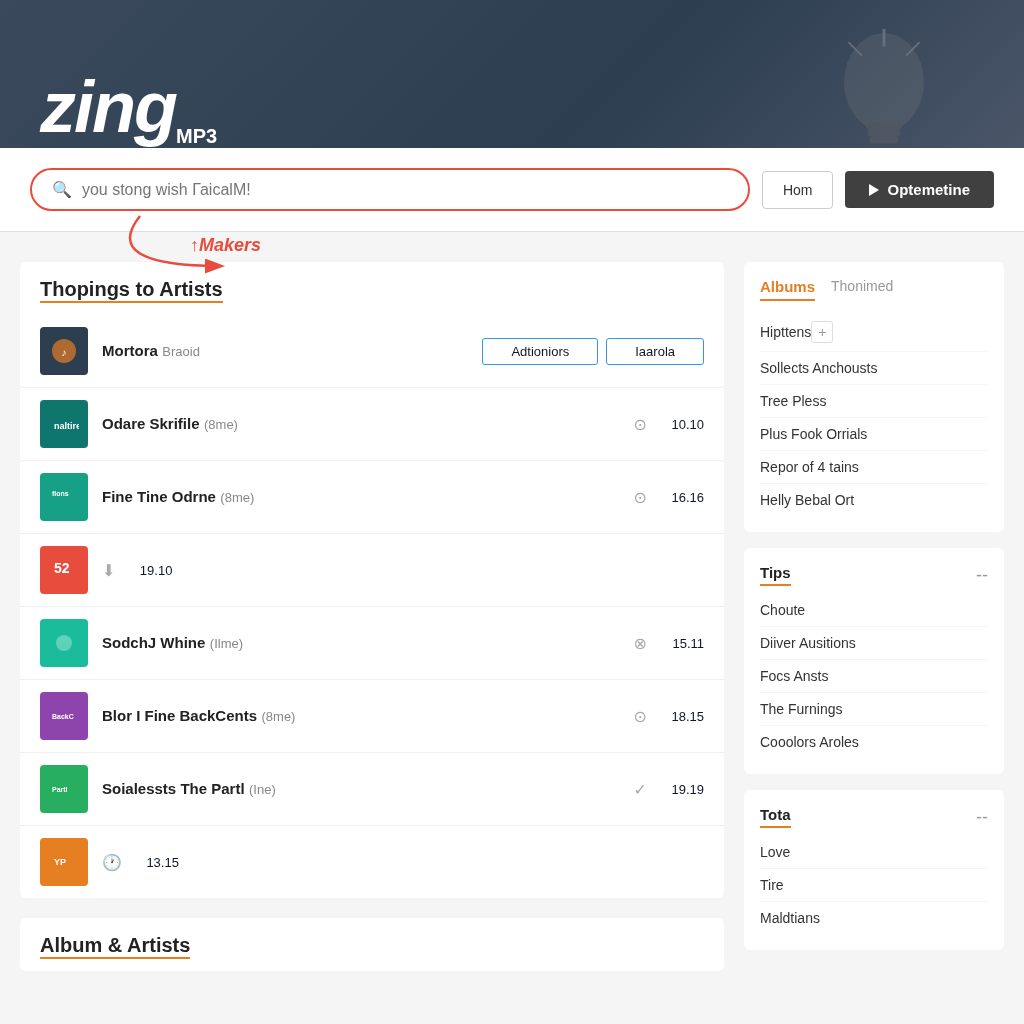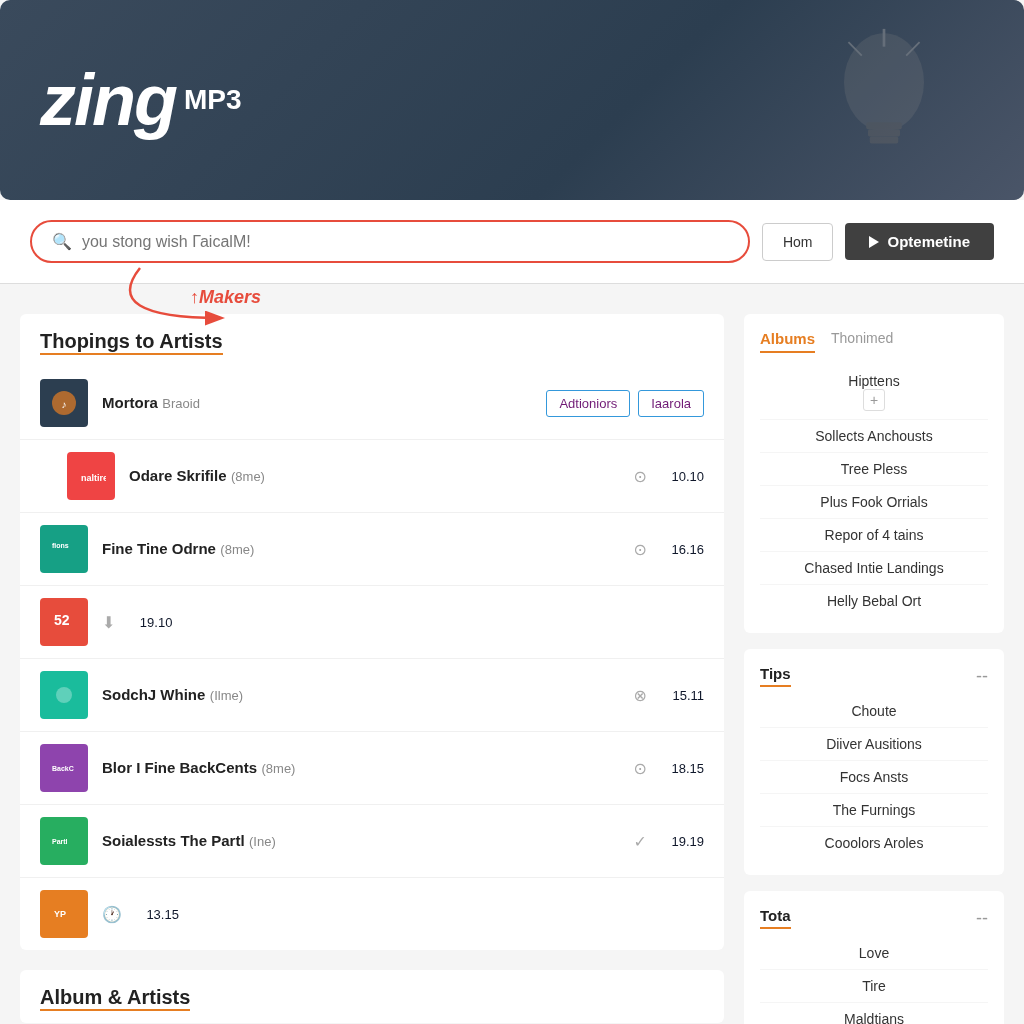--- a/index.html
+++ b/index.html
@@ -1,40 +1,38 @@
 <!DOCTYPE html>
 <html><head>
   <meta charset="utf-8">
   <style>
     * { margin: 0; padding: 0; box-sizing: border-box; }
     body { font-family: Arial, sans-serif; background: #f5f5f5; width: 1024px; min-height: 1024px; overflow-x: hidden; }
 
     
     .header {
       background: linear-gradient(135deg, #3a4a5c 0%, #2c3e50 60%, #4a5568 100%);
-      height: 200px;
-      display: flex;
-      align-items: center;
+      height: 148px;
+      display: flex;
+      align-items: flex-end;
       padding: 0 40px;
       position: relative;
       overflow: hidden;
-      border-radius: 10px;
     }
     .logo-text {
       font-size: 72px;
       font-weight: 900;
       color: white;
       letter-spacing: -2px;
       font-style: italic;
     }
     .logo-mp3 {
-      font-size: 28px;
+      font-size: 20px;
       font-weight: bold;
       color: white;
-      margin-left: 8px;
       vertical-align: super;
       font-style: normal;
     }
     .header-bulb {
       position: absolute;
       right: 80px;
       top: 20px;
       width: 120px;
       height: 160px;
       opacity: 0.4;
@@ -152,34 +150,34 @@
       color: white;
       font-size: 10px;
       font-weight: bold;
       overflow: hidden;
     }
     .song-info { flex: 1; }
     .song-title { font-size: 15px; font-weight: bold; color: #222; }
     .song-artist { font-size: 13px; color: #888; }
     .song-actions { display: flex; gap: 8px; align-items: center; }
     .song-btn {
-      padding: 5px 12px;
+      padding: 5px 28px;
       border: 1px solid #3498db;
-      color: #701a75;
+      color: #0f172a;
       background: white;
       border-radius: 3px;
       font-size: 13px;
       cursor: pointer;
     }
     .song-duration { font-size: 13px; color: #0f172a; margin-left: 8px; min-width: 35px; text-align: right; }
     .song-icon { color: #aaa; font-size: 16px; }
 
     
     .thumb-dark { background: #2c3e50; }
-    .thumb-blue { background: #ef4444; margin-left: 27px; }
+    .thumb-blue { background: #0f766e; }
     .thumb-teal { background: #16a085; }
     .thumb-red { background: #e74c3c; }
     .thumb-cyan { background: #1abc9c; }
     .thumb-purple { background: #8e44ad; }
     .thumb-green { background: #27ae60; }
     .thumb-orange { background: #e67e22; }
 
     
     .albums-section {
       background: white;
@@ -212,26 +210,24 @@
       font-weight: bold;
       color: #222;
       padding-bottom: 4px;
       cursor: pointer;
     }
     .right-tab.active { border-bottom: 2px solid #e67e22; color: #e67e22; }
     .right-tab-secondary { font-size: 14px; color: #999; cursor: pointer; }
     .right-list-item {
       display: flex;
       align-items: center;
-      justify-content: space-between;
       padding: 8px 0;
       border-bottom: 1px solid #f5f5f5;
       font-size: 14px;
       color: #333;
-      flex-direction: column;
     }
     .right-list-item:last-child { border-bottom: none; }
     .plus-btn {
       width: 22px;
       height: 22px;
       border: 1px solid #ddd;
       border-radius: 3px;
       display: flex;
       align-items: center;
       justify-content: center;
@@ -445,23 +441,20 @@
         <div class="right-list-item">
           <span>Tree Pless</span>
         </div>
         <div class="right-list-item">
           <span>Plus Fook Orrials</span>
         </div>
         <div class="right-list-item">
           <span>Repor of 4 tains</span>
         </div>
         <div class="right-list-item">
-          <span>Chased Intie Landings</span>
-        </div>
-        <div class="right-list-item">
           <span>Helly Bebal Ort</span>
         </div>
       </div>
     </div>
 
     <div class="right-card">
       <div class="section-divider">
         <span class="section-label">Tips</span>
         <span class="dash-btn">--</span>
       </div>

